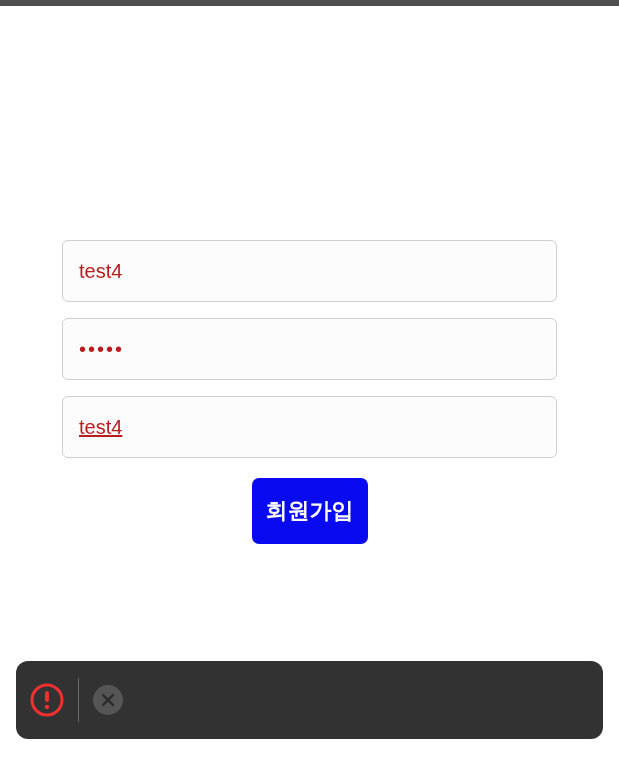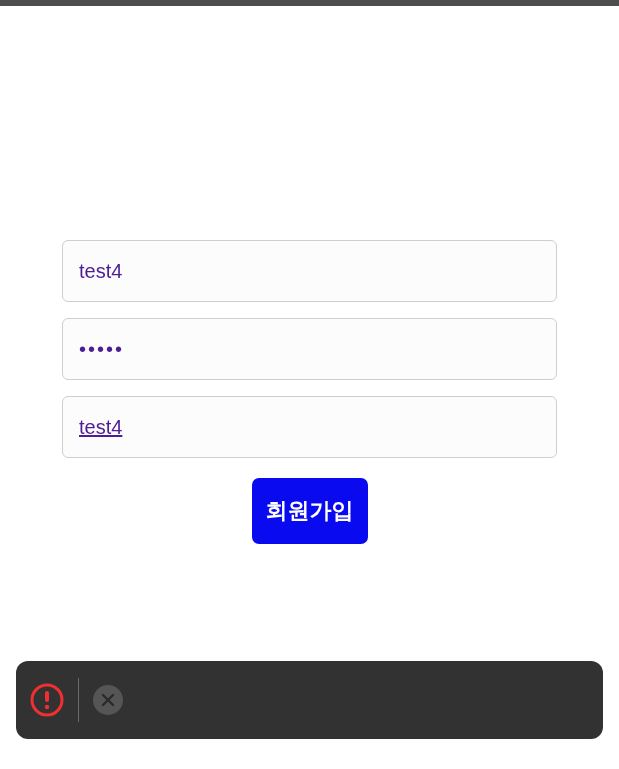--- a/index.html
+++ b/index.html
@@ -28,21 +28,21 @@
       gap: 16px;
     }
     .input-field {
       width: 100%;
       height: 62px;
       border: 1px solid #cfcfcf;
       border-radius: 6px;
       background: #fcfcfc;
       font-size: 20px;
       padding: 0 16px;
-      color: #4c1d95;
+      color: #b91c1c;
       outline: none;
     }
     .input-field:nth-child(2) {
       letter-spacing: 2px;
     }
     .input-field:nth-child(3) {
       text-decoration: underline;
     }
     .submit-button {
       margin-top: 4px;

